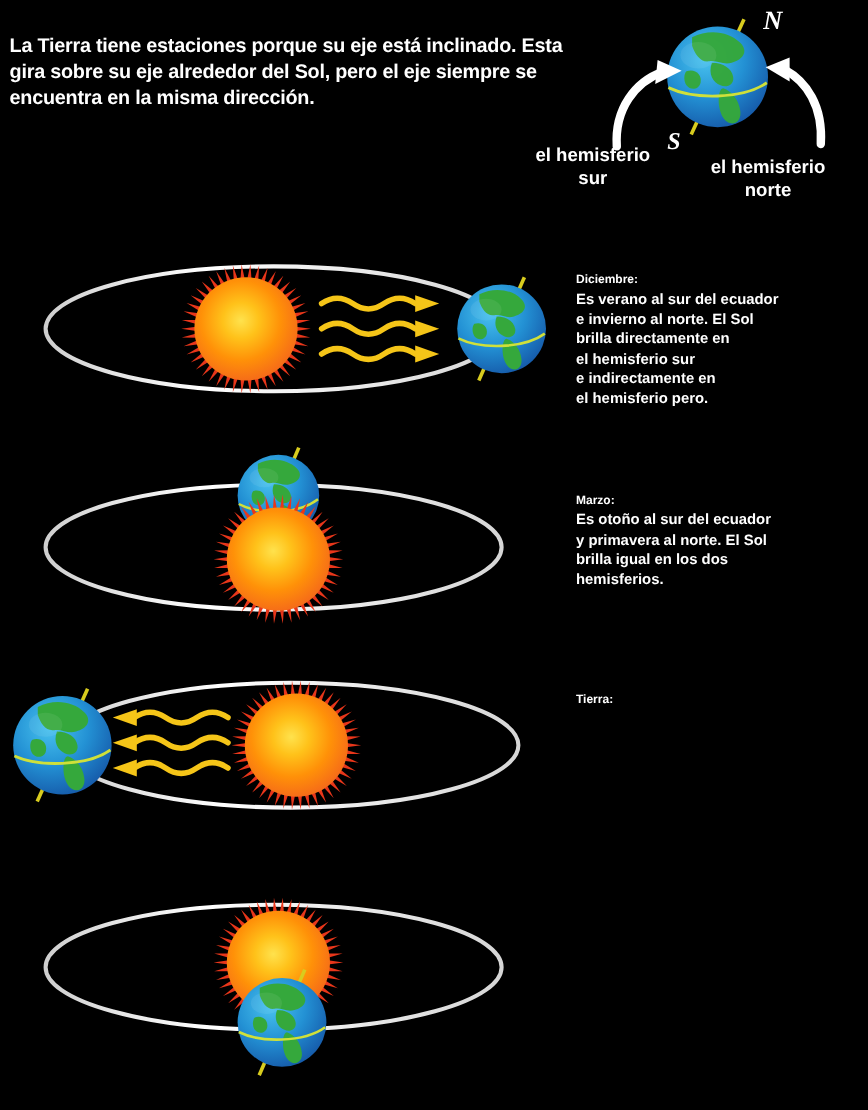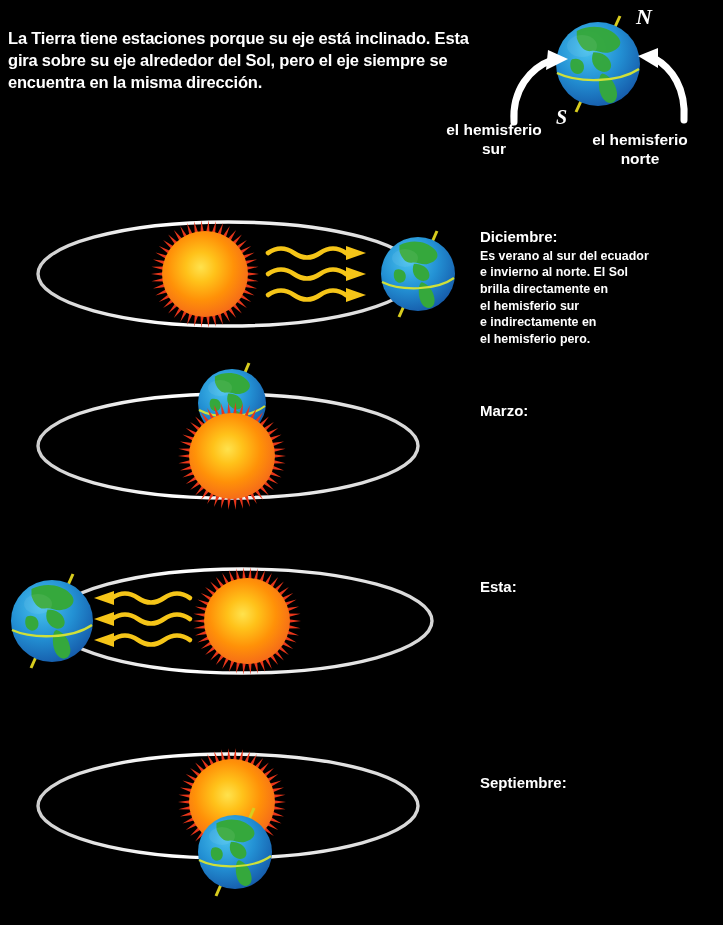--- a/index.html
+++ b/index.html
@@ -71,28 +71,28 @@
     left: 480px;
     width: 238px;
     font-size: 12.4px;
     font-weight: bold;
     line-height: 1.34;
     color: #ffffff;
     white-space: pre-line;
   }
   .season-month {
     display: block;
-    font-size: 15px;
+    font-size: 10px;
     font-weight: bold;
     color: #ffffff;
     margin-bottom: 1px;
   }
 
   .p-dec  { top: 196px; height: 160px; }
-  .p-mar  { top: 348px; height: 170px; text-decoration: underline; }
+  .p-mar  { top: 358px; height: 170px; text-decoration: underline; }
   .p-jun  { top: 536px; height: 170px; }
   .p-sep  { top: 734px; height: 190px; }
 
   .t-dec { top: 14px; }
   .t-mar { top: 36px; }
   .t-jun { top: 24px; }
   .t-sep { top: 22px; }
 </style>
 </head>
 <body>
@@ -314,21 +314,24 @@
             <path d="M 31.05 -27.53 L 41.89 -34.08 L 33.27 -24.80 Z" fill="#e8361a"></path>
             <path d="M 34.51 -23.04 L 46.14 -28.06 L 36.34 -20.04 Z" fill="#e8361a"></path>
             <path d="M 37.33 -18.13 L 49.53 -21.51 L 38.73 -14.91 Z" fill="#e8361a"></path>
             <path d="M 39.45 -12.88 L 52.00 -14.57 L 40.40 -9.49 Z" fill="#e8361a"></path>
             <path d="M 40.84 -7.39 L 53.50 -7.35 L 41.32 -3.91 Z" fill="#e8361a"></path>
           </g>
         <circle r="43" fill="url(#sunGrad)"></circle>
       </g>
     </svg>
     <div class="season-text t-mar">
-      <span class="season-month">Marzo:</span>
+      <span class="season-month">Marzo:</span><span>Es otoño al sur del ecuador
+y primavera al norte. El Sol
+brilla igual en los dos
+hemisferios.</span>
     </div>
   </div>
 
   <div class="panel p-jun">
     <svg class="panel-figure" width="470" height="170" viewBox="0 0 470 170">
       <ellipse cx="242" cy="85" rx="190" ry="52" fill="none" stroke="url(#orbitGrad)" stroke-width="3.4"></ellipse>
 
       <g transform="translate(52,85)">
         <line x1="-21" y1="47" x2="21" y2="-47" stroke="#d8cc1e" stroke-width="3"></line>
         <circle r="41" fill="url(#earthGrad)"></circle>
@@ -396,21 +399,21 @@
             <path d="M 31.05 -27.53 L 41.89 -34.08 L 33.27 -24.80 Z" fill="#e8361a"></path>
             <path d="M 34.51 -23.04 L 46.14 -28.06 L 36.34 -20.04 Z" fill="#e8361a"></path>
             <path d="M 37.33 -18.13 L 49.53 -21.51 L 38.73 -14.91 Z" fill="#e8361a"></path>
             <path d="M 39.45 -12.88 L 52.00 -14.57 L 40.40 -9.49 Z" fill="#e8361a"></path>
             <path d="M 40.84 -7.39 L 53.50 -7.35 L 41.32 -3.91 Z" fill="#e8361a"></path>
           </g>
         <circle r="43" fill="url(#sunGrad)"></circle>
       </g>
     </svg>
     <div class="season-text t-jun">
-      <span class="season-month">Esta:</span>
+      <span class="season-month">Tierra:</span>
     </div>
   </div>
 
   <div class="panel p-sep">
     <svg class="panel-figure" width="470" height="190" viewBox="0 0 470 190">
       <ellipse cx="228" cy="72" rx="190" ry="52" fill="none" stroke="url(#orbitGrad)" stroke-width="3.4"></ellipse>
 
       <g transform="translate(232,68)">
         <g id="spikesSep">
             <path d="M 41.46 -1.76 L 54.00 0.00 L 41.46 1.76 Z" fill="#e8361a"></path>
@@ -467,17 +470,17 @@
         <line x1="-19" y1="44" x2="19" y2="-44" stroke="#d8cc1e" stroke-width="3"></line>
         <circle r="37" fill="url(#earthGrad)"></circle>
         <g transform="scale(1.03) translate(2,2)">
             <use href="#earthLand"></use>
           </g>
         <path d="M -36 8 C -18 17, 18 17, 36 4" stroke="#cfe03a" stroke-width="2.2" fill="none"></path>
         <ellipse cx="-13" cy="-16" rx="13" ry="9" fill="#ffffff" opacity="0.07"></ellipse>
       </g>
     </svg>
     <div class="season-text t-sep">
-      <span class="season-month">Septiembre:</span>
+      
     </div>
   </div>
 
 </div>
 
 </body></html>

